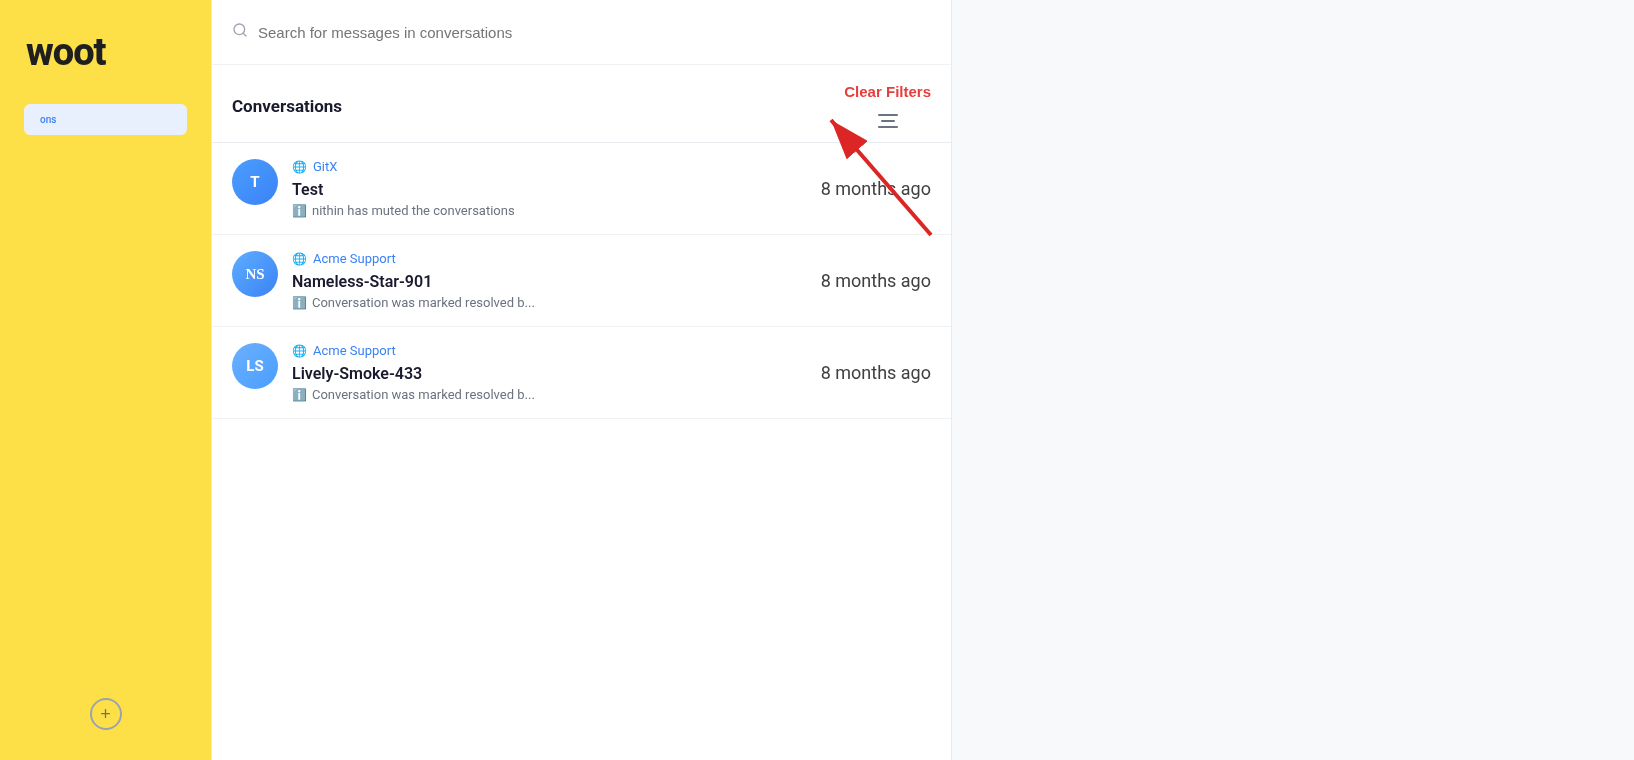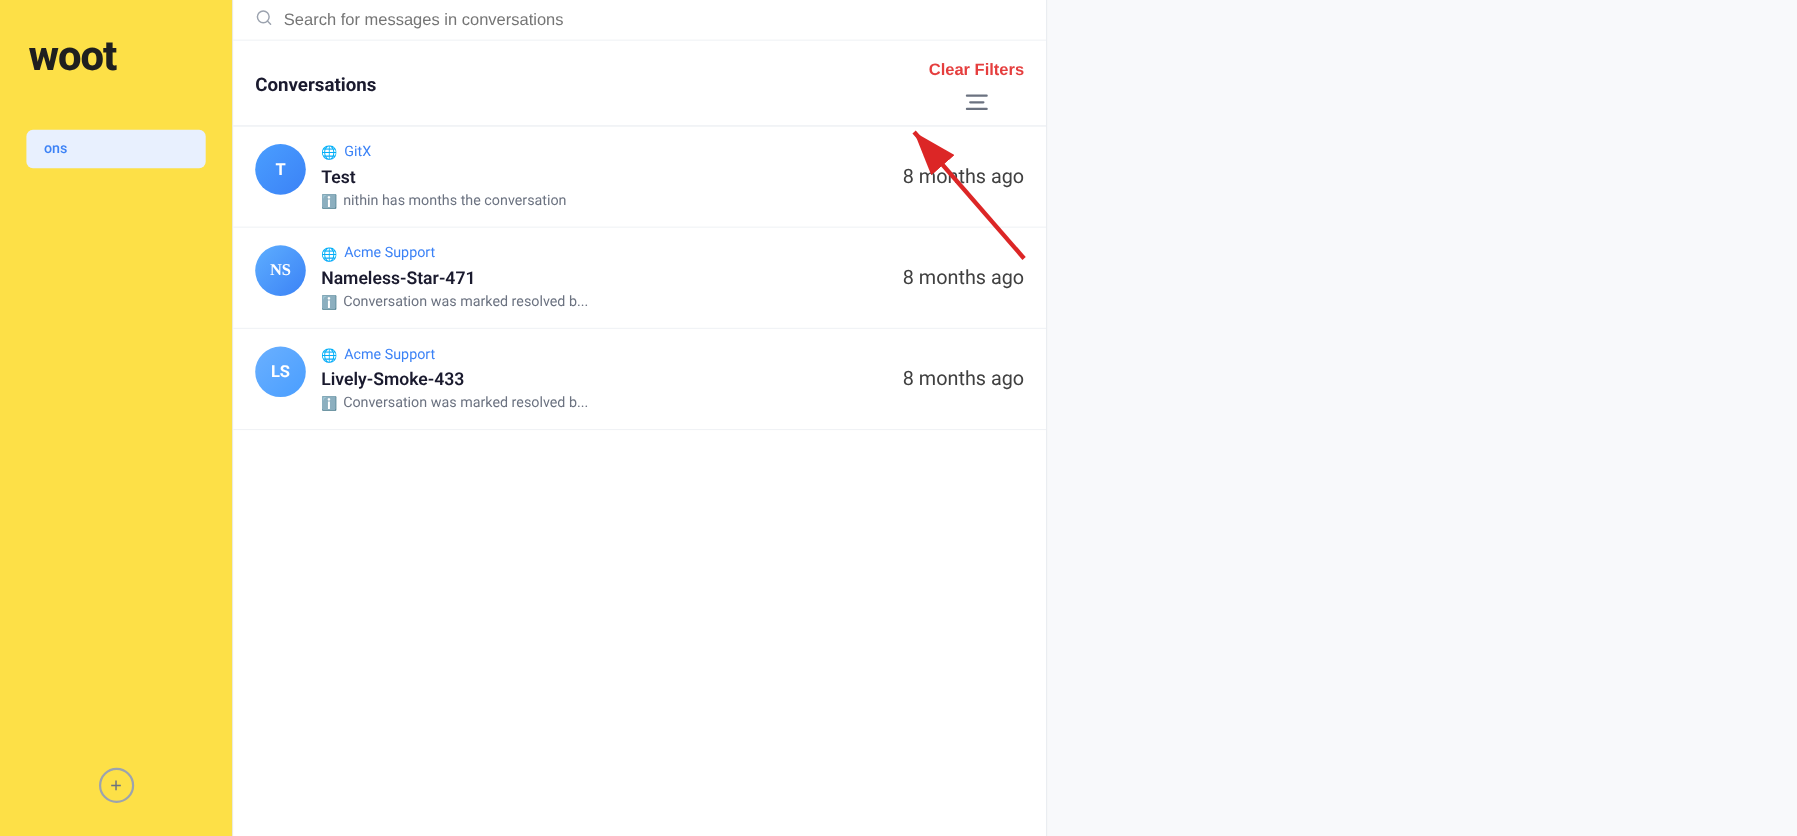--- a/index.html
+++ b/index.html
@@ -28,24 +28,24 @@
       font-size: 38px;
       font-weight: 800;
       color: #1f1f1f;
       padding: 10px 20px 30px 10px;
       letter-spacing: -1px;
     }
 
     .sidebar-nav-item {
       padding: 10px 16px;
       border-radius: 6px;
-      margin: 14px 8px;
+      margin: 0 8px;
       cursor: pointer;
       color: #3c82f6;
-      font-size: 13px;
+      font-size: 10px;
       font-weight: 500;
       background: #e8f0fe;
     }
 
     .sidebar-add-btn {
       position: absolute;
       bottom: 30px;
       left: 50%;
       transform: translateX(-50%);
       width: 32px;
@@ -66,21 +66,21 @@
       width: 740px;
       background: #fff;
       border-right: 1px solid #e8ecf0;
       display: flex;
       flex-direction: column;
       flex-shrink: 0;
     }
 
     
     .search-bar {
-      padding: 8px 20px;
+      padding: 22px 20px;
       border-bottom: 1px solid #f0f2f5;
       display: flex;
       align-items: center;
       gap: 10px;
     }
 
     .search-icon-wrap {
       color: #9ca3af;
       font-size: 16px;
     }
@@ -314,33 +314,33 @@
         <div class="conversation-meta">
           <span class="inbox-icon">🌐</span>
           <span class="inbox-name">GitX</span>
         </div>
         <div class="conversation-row">
           <span class="contact-name">Test</span>
           <span class="time-ago">8 months ago</span>
         </div>
         <div class="last-message">
           <span class="info-icon">ℹ️</span>
-          <span>nithin has months the conversation</span>
+          <span>nithin has muted the conversations</span>
         </div>
       </div>
     </div>
       <div class="conversation-item">
       <div class="avatar avatar-ns">NS</div>
       <div class="conversation-content">
         <div class="conversation-meta">
           <span class="inbox-icon">🌐</span>
           <span class="inbox-name">Acme Support</span>
         </div>
         <div class="conversation-row">
-          <span class="contact-name">Nameless-Star-471</span>
+          <span class="contact-name">Nameless-Star-901</span>
           <span class="time-ago">8 months ago</span>
         </div>
         <div class="last-message">
           <span class="info-icon">ℹ️</span>
           <span>Conversation was marked resolved b...</span>
         </div>
       </div>
     </div>
       <div class="conversation-item">
       <div class="avatar avatar-ls">LS</div>

